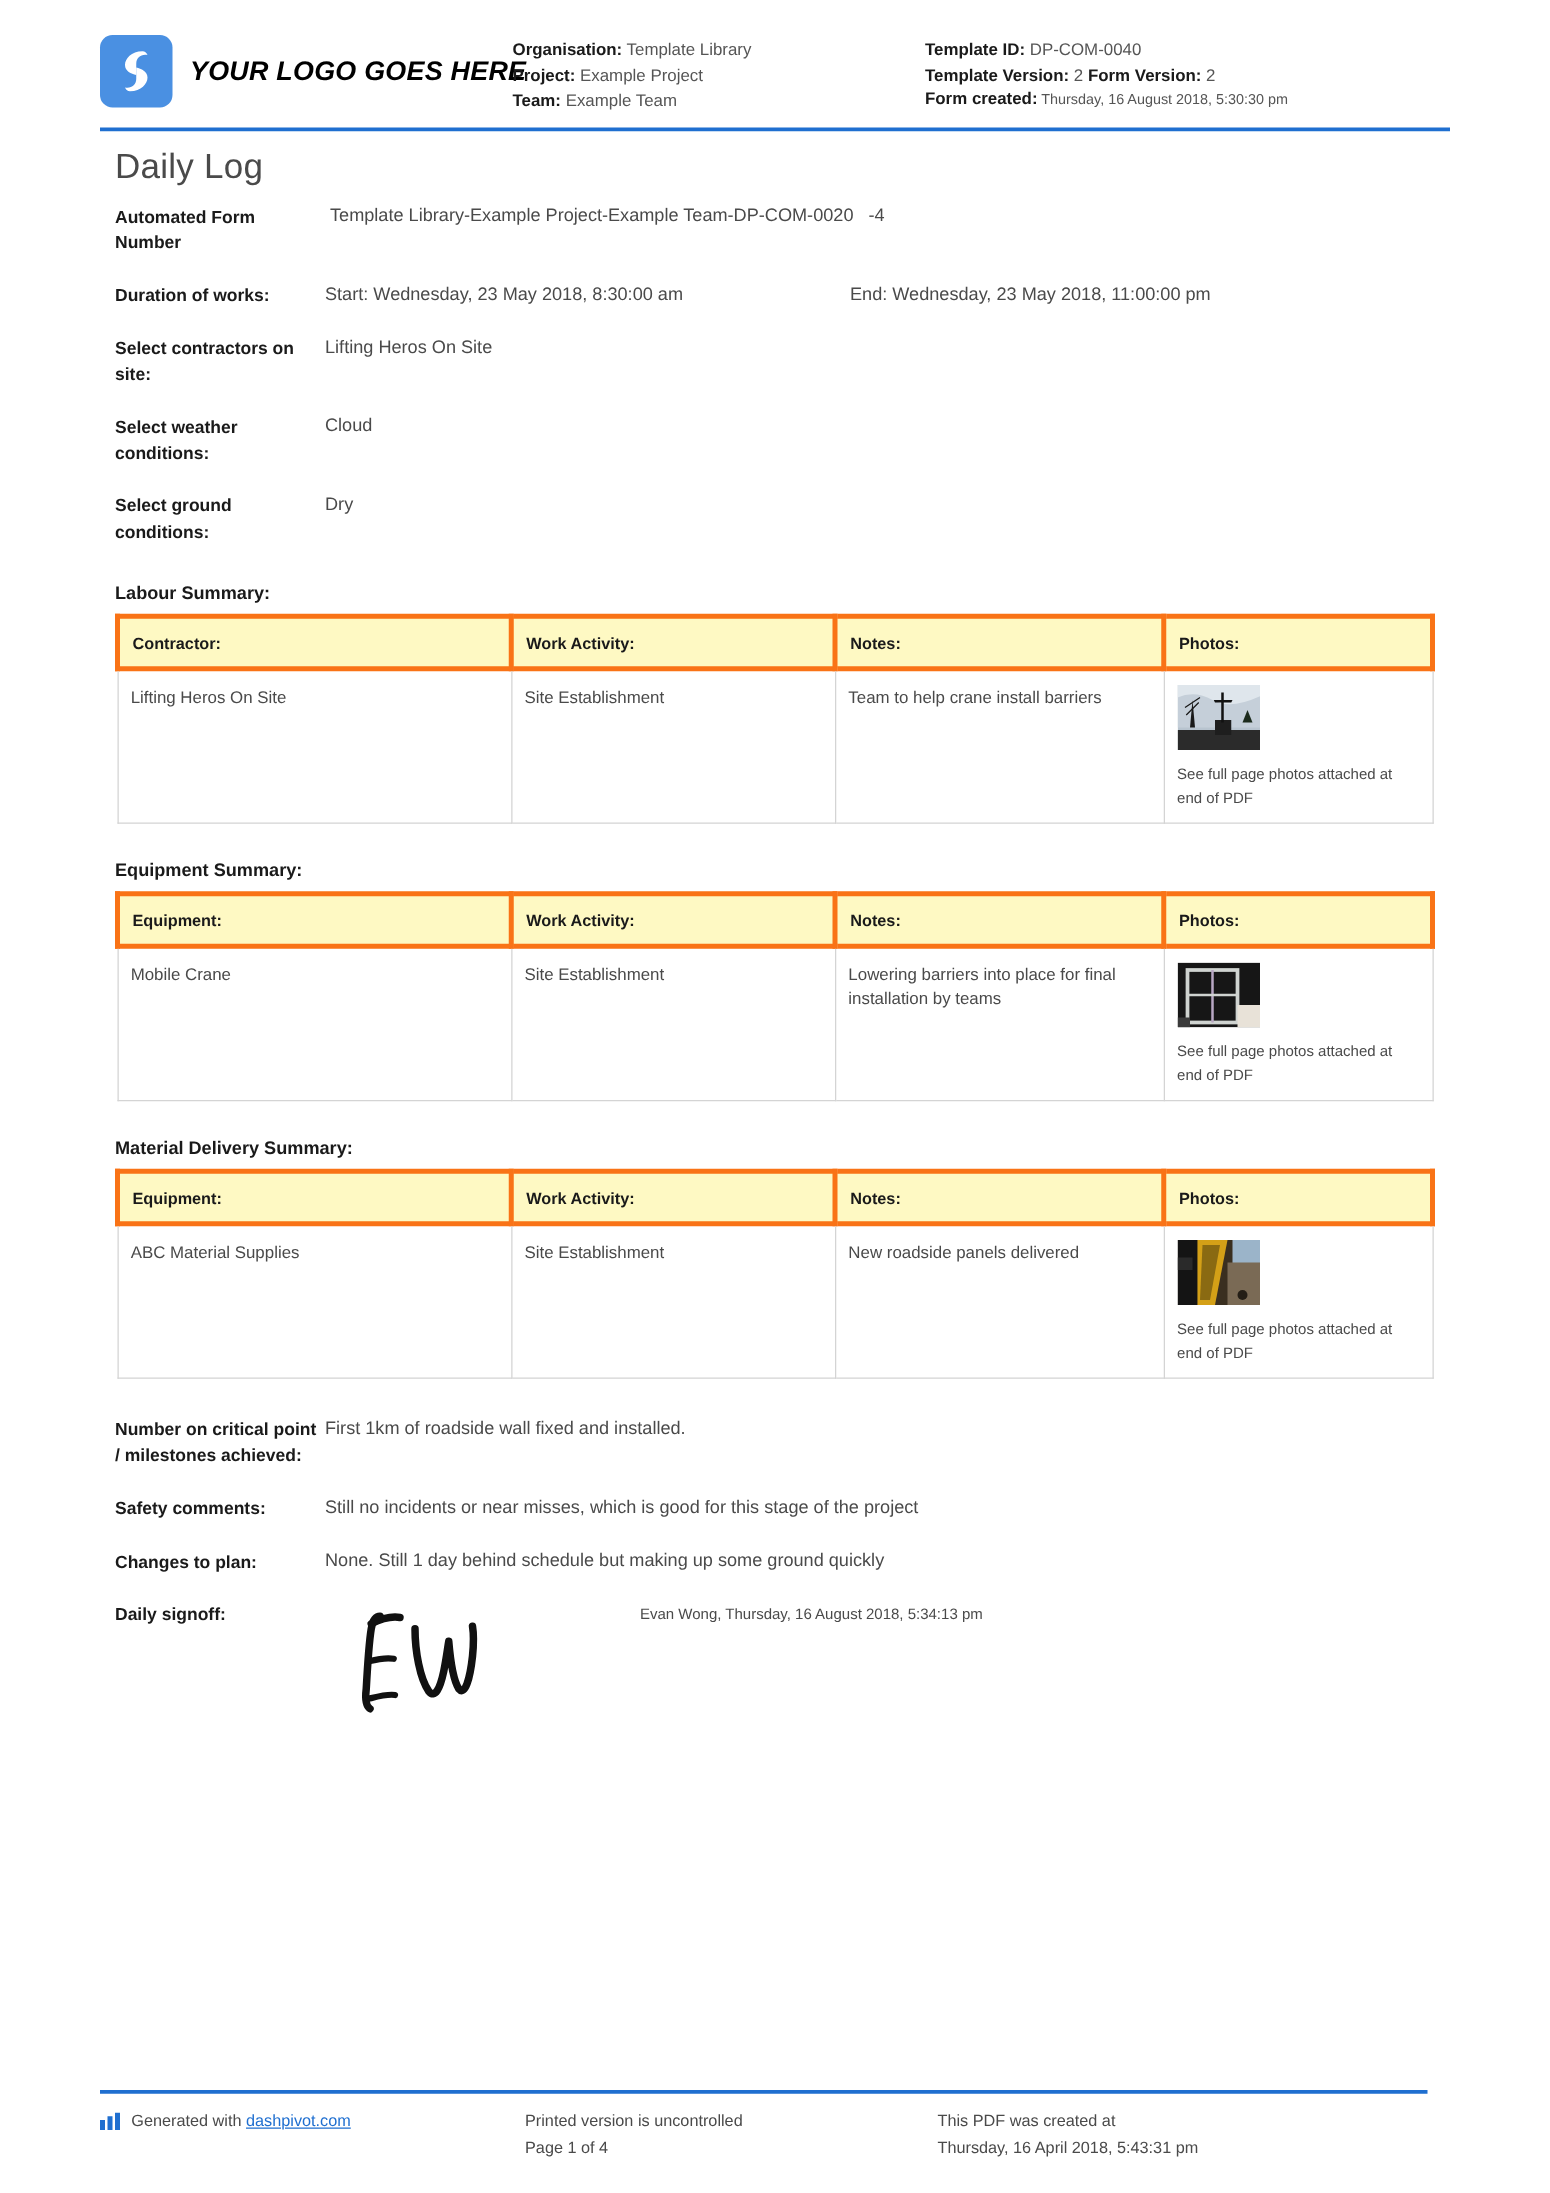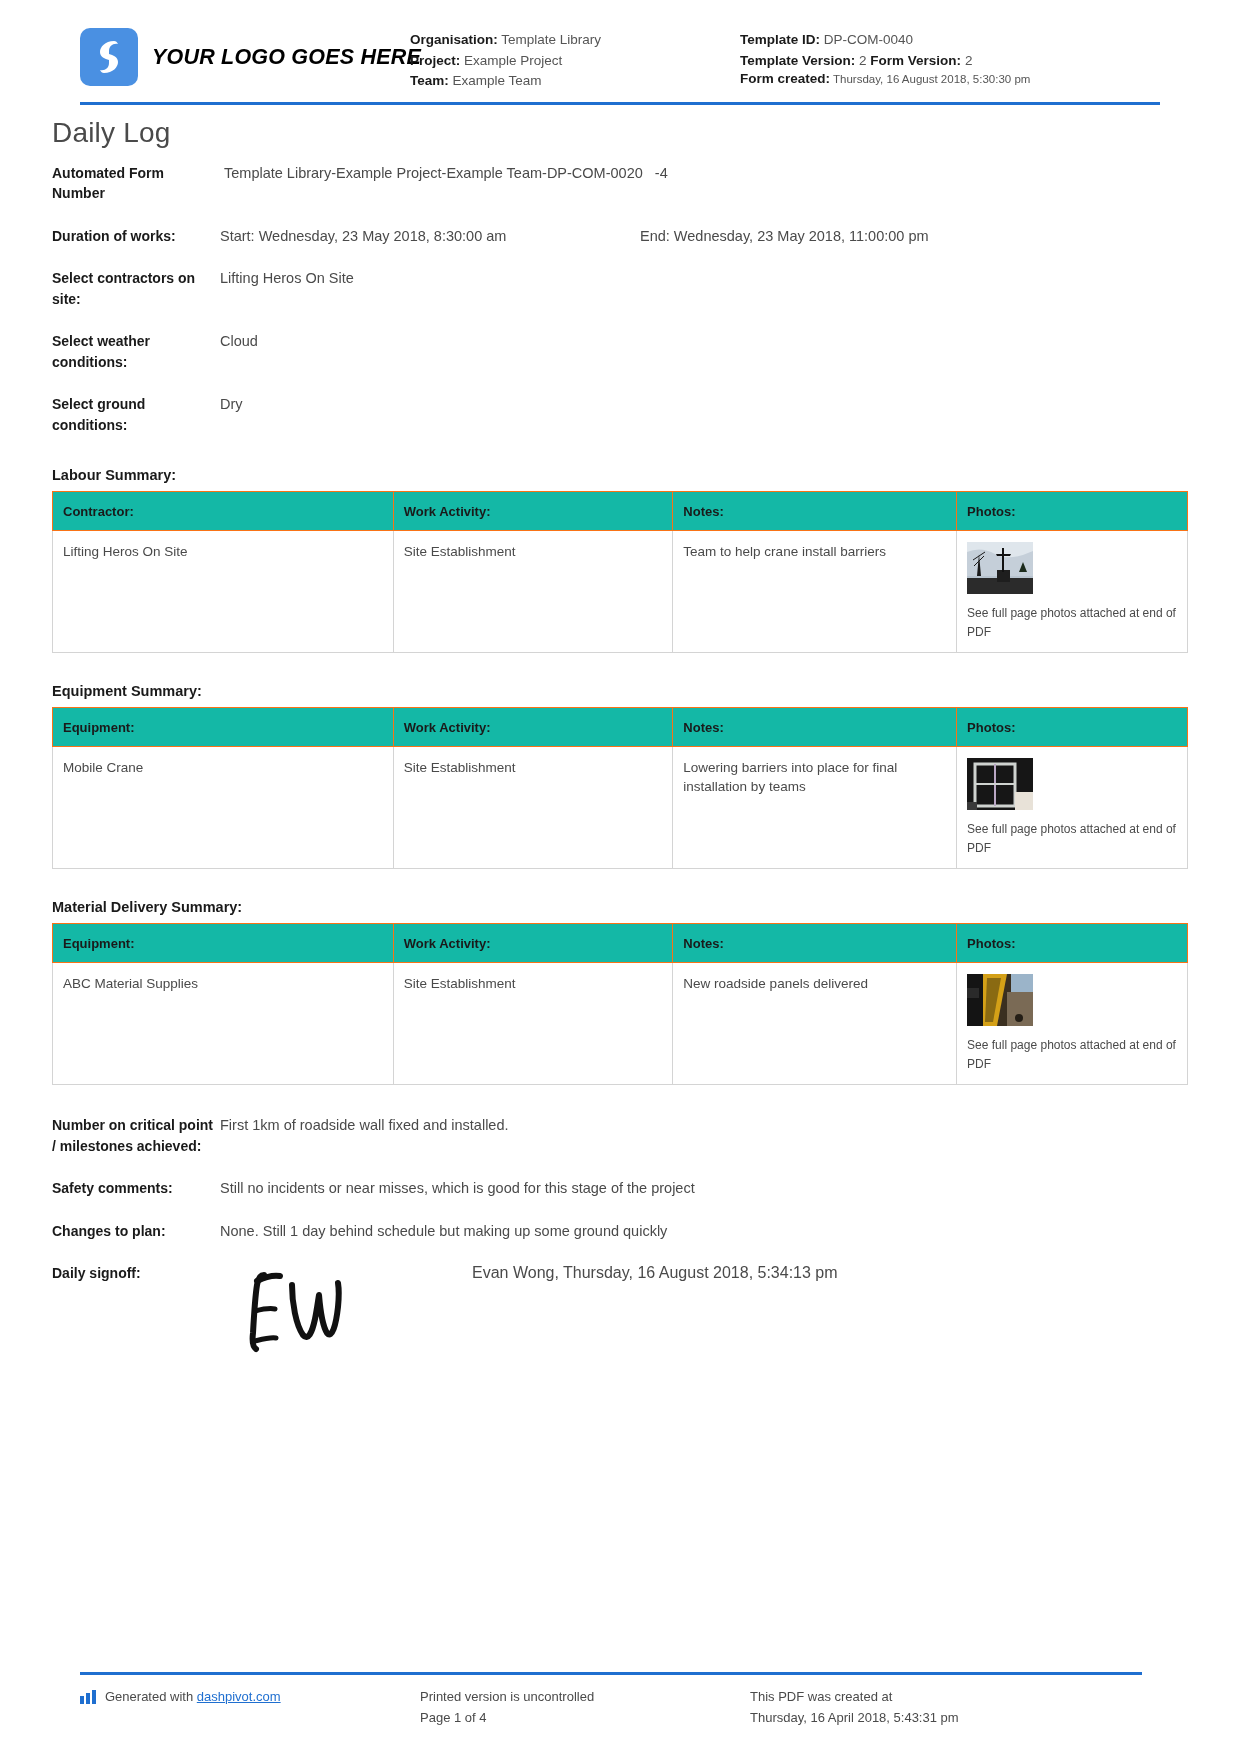--- a/index.html
+++ b/index.html
@@ -67,21 +67,21 @@
   .meta-created b { font-size: 13.5px; }
 
   .rule-top {
     margin: 10px 80px 0 80px;
     height: 3px;
     background: #1f6fd0;
   }
 
   
   .content {
-    padding: 0 52px;
+    padding: 0 92px;
     box-sizing: border-box;
   }
   .doc-title {
     font-size: 28px;
     font-weight: normal;
     color: #4a4a4a;
     margin: 12px 0 14px 0;
     letter-spacing: 0.2px;
   }
 
@@ -123,22 +123,22 @@
     margin: 0 0 8px 0;
   }
   table.summary {
     width: 100%;
     border-collapse: collapse;
     table-layout: fixed;
     margin-bottom: 4px;
     border: 1px solid #d4d4d4;
   }
   table.summary th {
-    background: #14b8a6;
-    border: 1px solid #f97316;
+    background: #fef9c3;
+    border: 4px solid #f97316;
     text-align: left;
     font-size: 13px;
     font-weight: bold;
     color: #1a1a1a;
     padding: 11px 10px;
     height: 16px;
   }
   table.summary td {
     border: 1px solid #d4d4d4;
     vertical-align: top;
@@ -179,21 +179,21 @@
     color: #1a1a1a;
     line-height: 20.5px;
   }
   .sign-img {
     flex: 0 0 252px;
     height: 90px;
     position: relative;
   }
   .sign-name {
     flex: 1 1 auto;
-    font-size: 16px;
+    font-size: 12px;
     color: #4a4a4a;
     line-height: 20.5px;
   }
 
   
   .footer-wrap {
     position: absolute;
     left: 80px;
     right: 98px;
     bottom: 26px;

